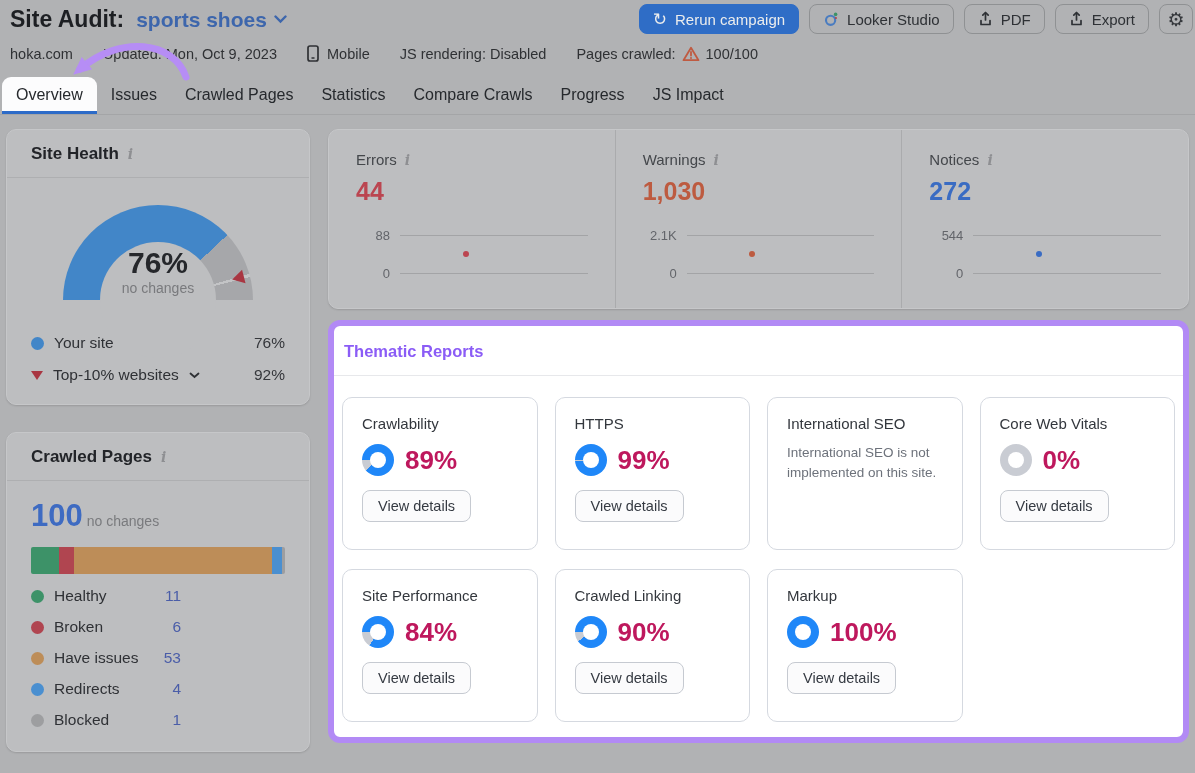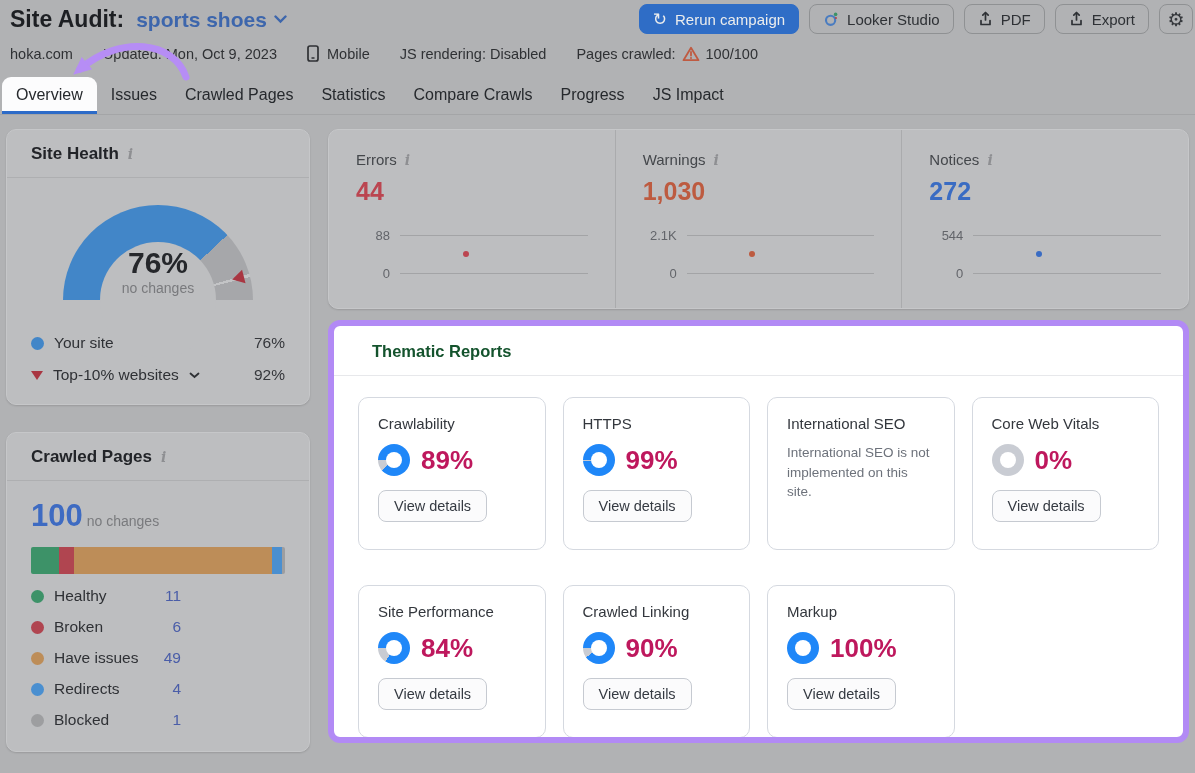--- a/index.html
+++ b/index.html
@@ -71,22 +71,22 @@
   .iss-num { font-size:25px; font-weight:bold; margin-top:9px; }
   .mini { margin-top:22px; position:relative; }
   .mini-row { display:flex; align-items:center; gap:10px; height:14px; }
   .mini-row + .mini-row { margin-top:24px; }
   .mini-label { width:34px; text-align:right; font-size:13px; color:#63656a; flex:none; }
   .mini-line { flex:1; height:1px; background:#a3a4a6; }
   .mini-dot { position:absolute; width:6px; height:6px; border-radius:50%; left:46%; top:23px; }
 
   
   .thematic { flex:1; background:#fff; border:6px solid #b28af5; border-radius:12px; overflow:hidden; }
-  .th-h { padding:16px 38px 14px; font-size:16.5px; font-weight:bold; color:#14532d; border-bottom:1px solid #e7e8eb; }
-  .cards { display:grid; grid-template-columns:repeat(4,1fr); gap:35px 17px; padding:21px 24px; }
+  .th-h { padding:16px 10px 14px; font-size:16.5px; font-weight:bold; color:#8b5cf6; border-bottom:1px solid #e7e8eb; }
+  .cards { display:grid; grid-template-columns:repeat(4,1fr); gap:19px 17px; padding:21px 8px; }
   .card { border:1px solid #d5d9e0; border-radius:10px; height:153px; padding:17px 19px; background:#fff; }
   .card-title { font-size:15px; color:#33373d; }
   .card-score { display:flex; align-items:center; gap:11px; margin-top:12px; }
   .ring { width:32px; height:32px; border-radius:50%; position:relative; flex:none; }
   .ring::after { content:""; position:absolute; inset:8px; border-radius:50%; background:#fff; }
   .pct { font-size:26px; font-weight:bold; color:#be185d; }
   .vd-btn { margin-top:14px; font-size:14.5px; color:#353a42; background:#fbfbfc; border:1px solid #c6cad1;
             border-radius:8px; padding:7px 15px; cursor:pointer; font-family:inherit; }
   .card-desc { font-size:13.5px; color:#6d727b; line-height:1.45; margin-top:11px; max-width:160px; }
 </style>
@@ -234,21 +234,21 @@
           <span class="cp-count">11</span>
         </div>
         <div class="cp-row">
           <span class="dot" style="background: rgb(176, 69, 80);"></span>
           <span>Broken</span>
           <span class="cp-count">6</span>
         </div>
         <div class="cp-row">
           <span class="dot" style="background: rgb(189, 141, 88);"></span>
           <span>Have issues</span>
-          <span class="cp-count">49</span>
+          <span class="cp-count">53</span>
         </div>
         <div class="cp-row">
           <span class="dot" style="background: rgb(74, 143, 208);"></span>
           <span>Redirects</span>
           <span class="cp-count">4</span>
         </div>
         <div class="cp-row">
           <span class="dot" style="background: rgb(157, 158, 160);"></span>
           <span>Blocked</span>
           <span class="cp-count">1</span>

